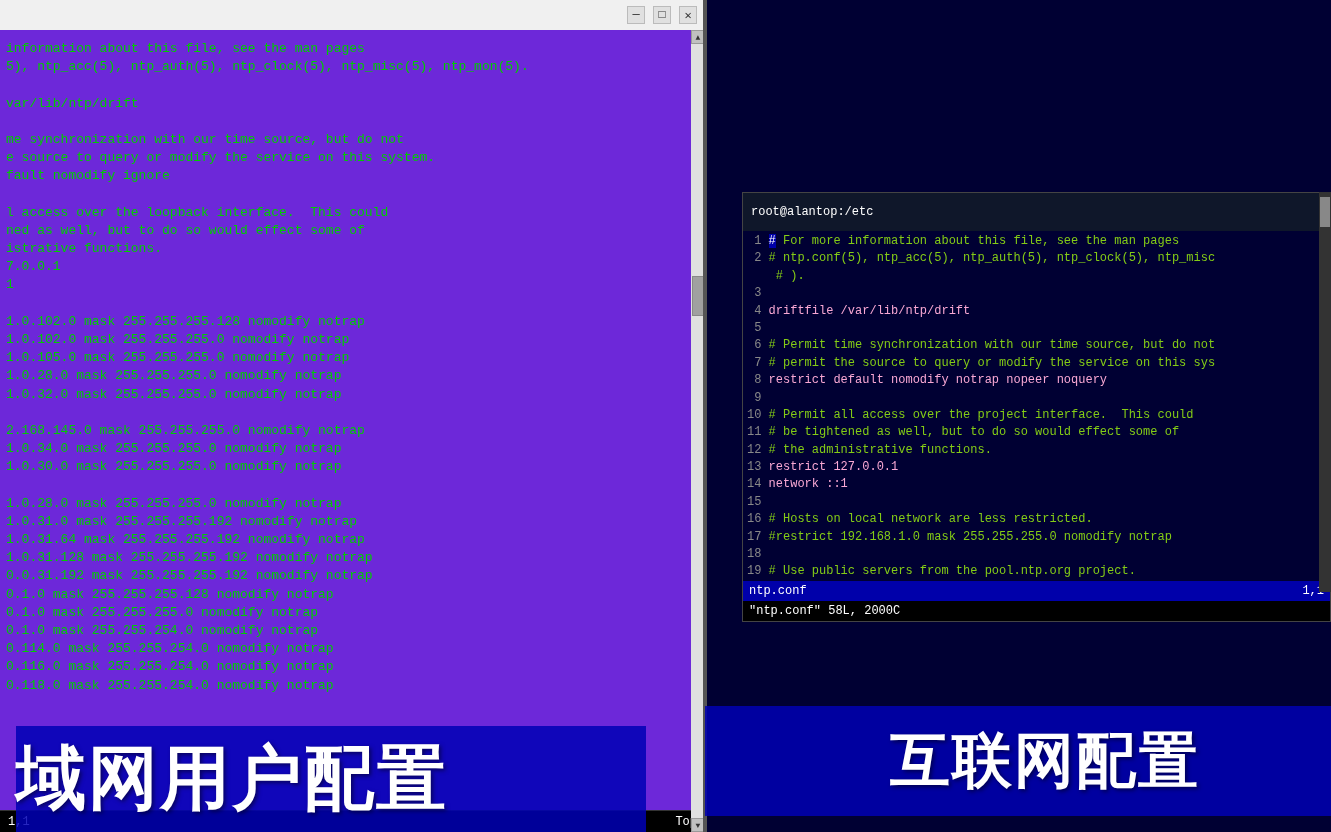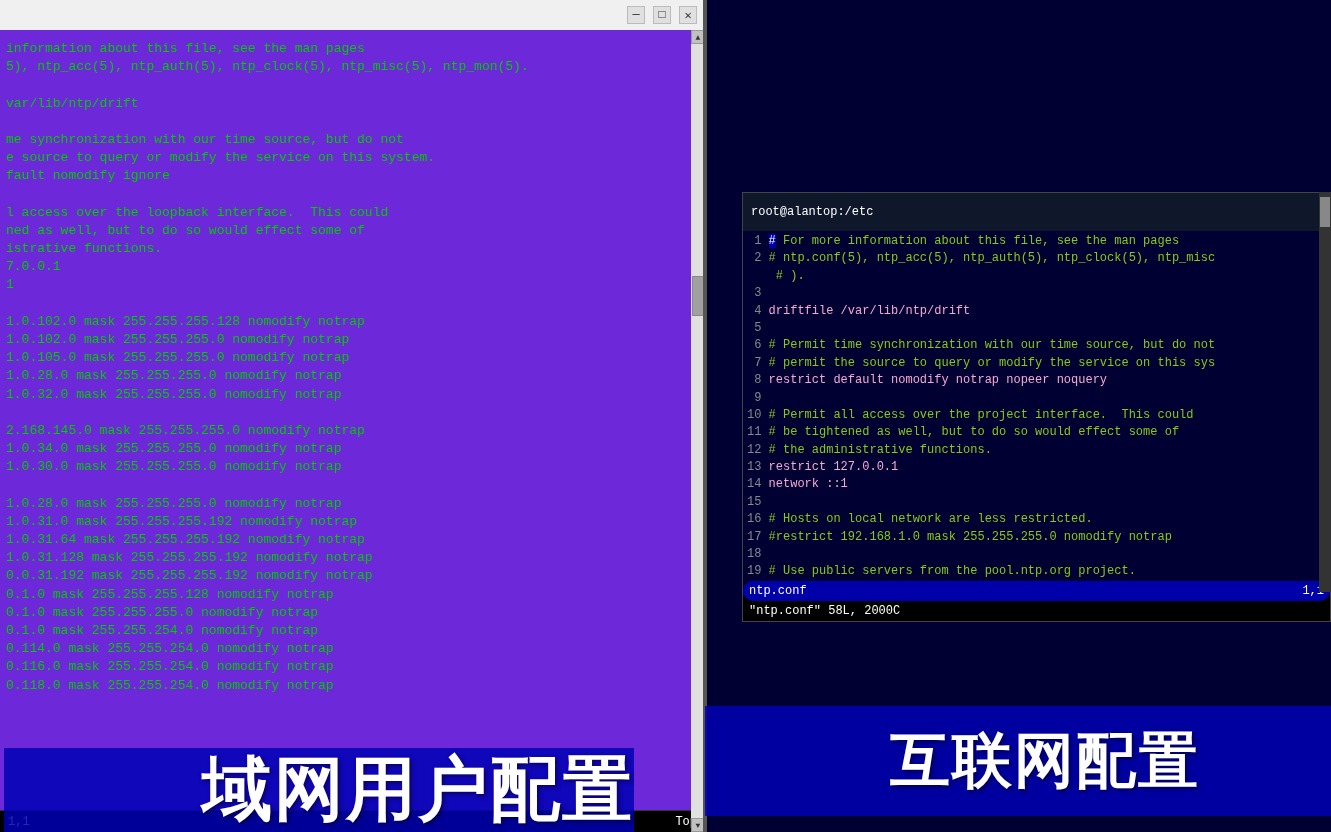--- a/index.html
+++ b/index.html
@@ -182,48 +182,47 @@
       left: 0;
       width: 100%;
       background: #0000aa;
       color: #ffffff;
       font-size: 12px;
       padding: 2px 6px;
       height: 20px;
       display: flex;
       align-items: center;
       justify-content: space-between;
-      border-radius: 10px;
     }
 
     .vim-cmdline {
       position: absolute;
       bottom: 0;
       left: 0;
       width: 100%;
       background: #000;
       color: #ffffff;
       font-size: 12px;
       padding: 2px 6px;
       height: 20px;
       display: flex;
       align-items: center;
     }
 
     
     .banner-left {
       position: absolute;
       bottom: 0;
-      left: 4px;
+      left: 16px;
       width: 630px;
-      height: 84px;
+      height: 106px;
       background: rgba(0, 0, 180, 0.85);
       display: flex;
       align-items: center;
-      justify-content: flex-end;
+      justify-content: flex-start;
       z-index: 10;
     }
 
     .banner-left-text {
       color: #ffffff;
       font-size: 70px;
       font-weight: 900;
       font-family: 'Arial Black', Arial, sans-serif;
       letter-spacing: 2px;
       text-shadow: 2px 2px 4px rgba(0,0,0,0.5);

